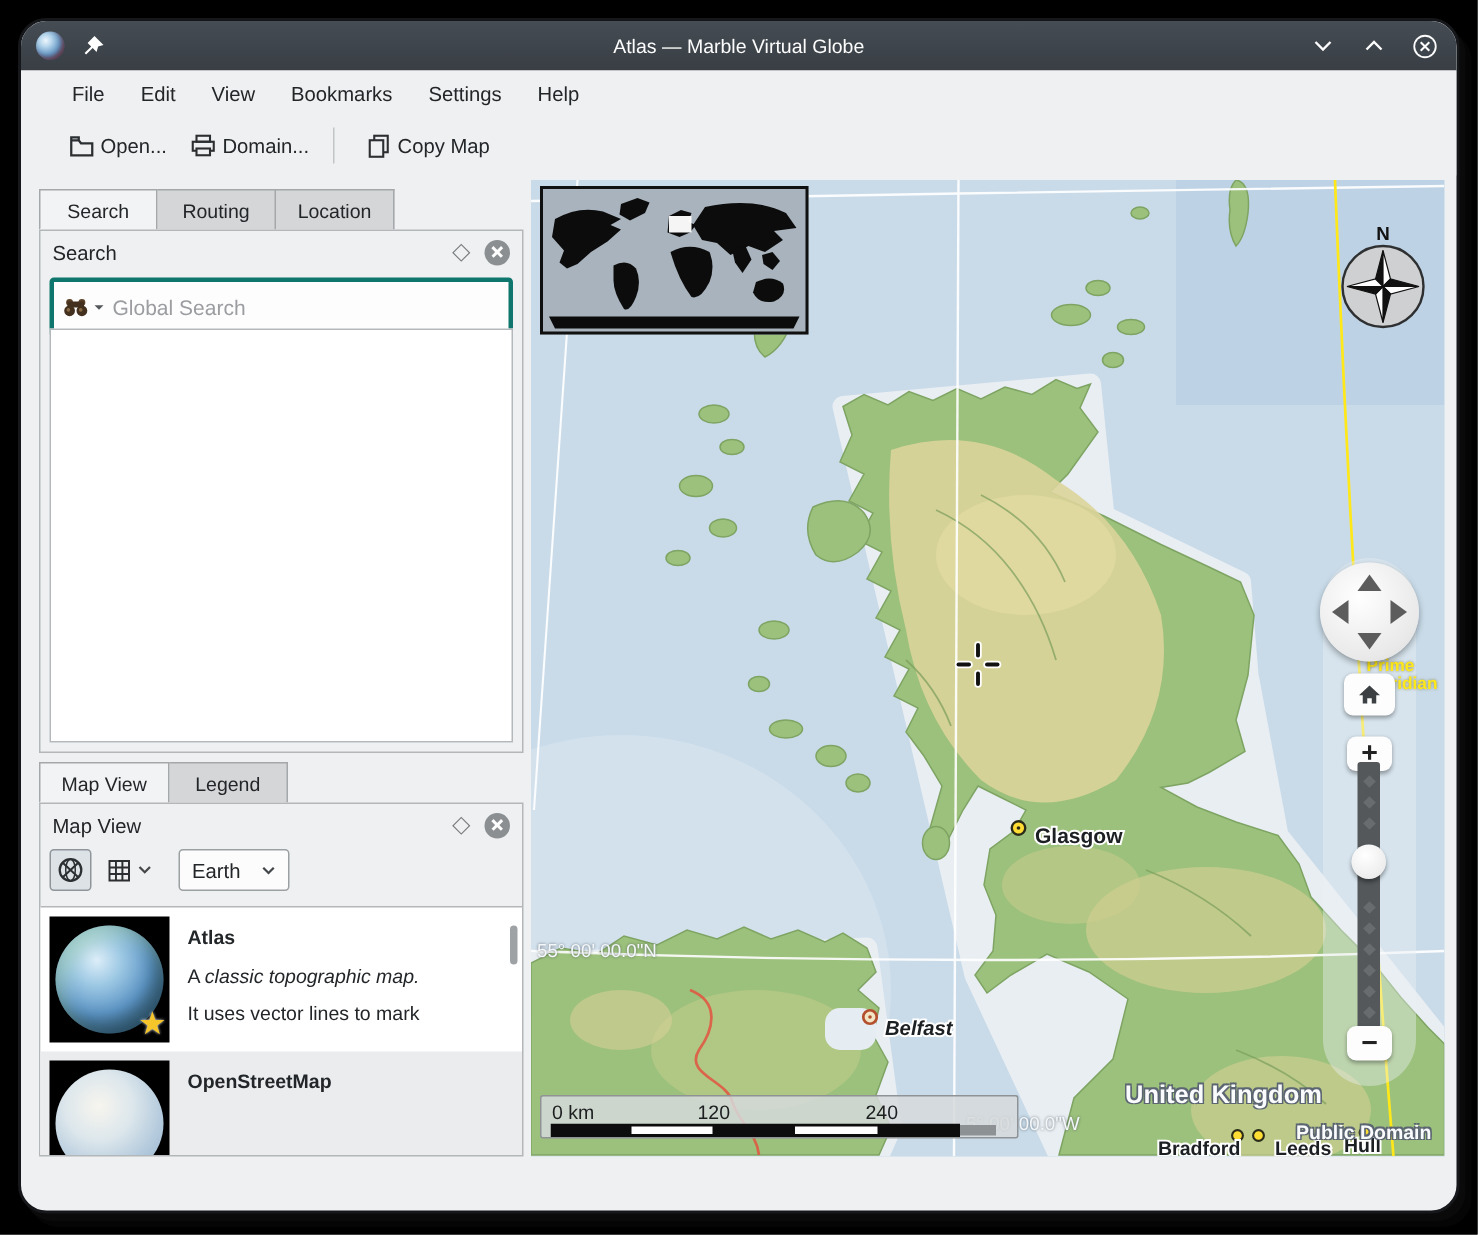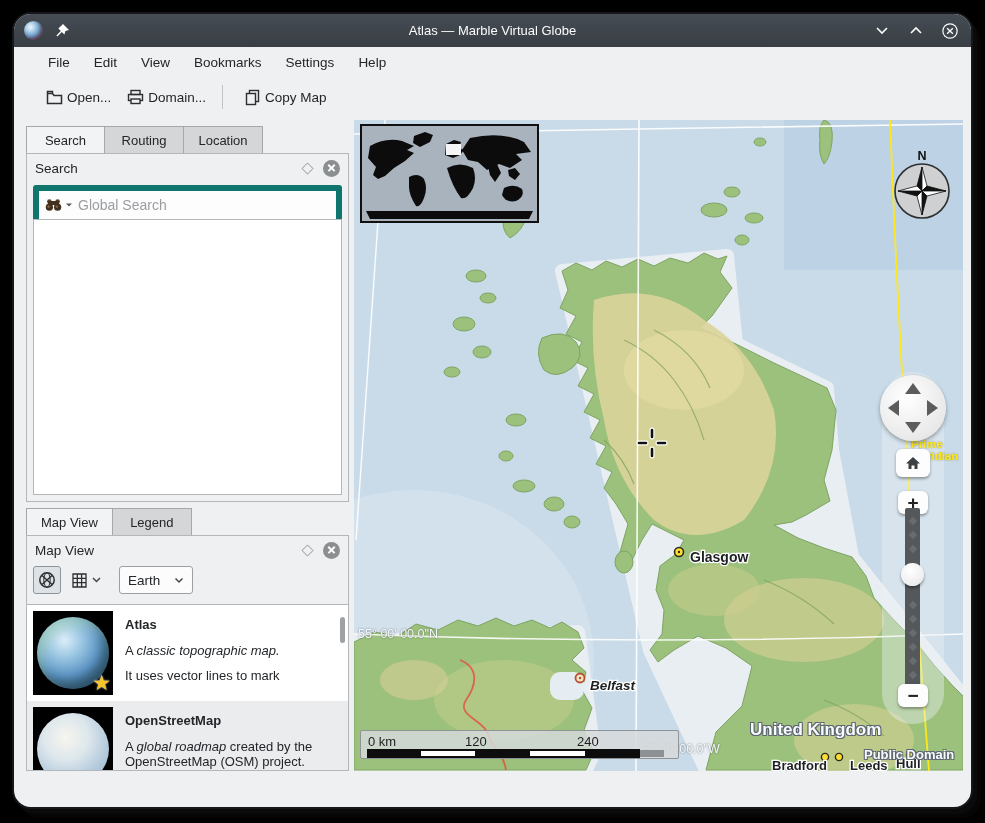--- a/index.html
+++ b/index.html
@@ -39,21 +39,21 @@
   .dock { position:absolute; left:0; width:323px; border:1px solid #b3b7ba; background:#eff0f1; }
   .dock-header { height:28px; display:flex; align-items:center; padding:0 8px; font-size:13.5px; color:#232629; }
   .dock-title { flex:1; }
   .dock-icons { display:flex; align-items:center; gap:10px; }
   .float-diamond { width:11px; height:11px; border:1.6px solid #787c7f; transform:rotate(45deg) scale(.78); }
   .dock-close { width:17px; height:17px; border-radius:50%; background:#8b8f92; position:relative; }
   .dock-close::before, .dock-close::after { content:""; position:absolute; left:4px; right:4px; top:7.6px;
       height:1.8px; background:#fdfdfd; }
   .dock-close::before { transform:rotate(45deg); } .dock-close::after { transform:rotate(-45deg); }
   .search-input-wrap { position:absolute; left:6px; right:6px; top:31px; height:40px; background:#fdfdfe;
-      border:6px solid #0f766e; border-radius:3px; display:flex; align-items:center; padding:0 6px; }
+      border:3px solid #0f766e; border-radius:3px; display:flex; align-items:center; padding:0 6px; }
   .search-input-wrap input { border:none; outline:none; flex:1; font-size:14px; color:#232629;
       font-family:"Liberation Sans", sans-serif; background:transparent; }
   .search-input-wrap input::placeholder { color:#9b9da0; }
   .search-results { position:absolute; left:6px; right:6px; top:65px; bottom:6px; background:#ffffff;
       border:1px solid #b4b8bb; }
   
   .mv-toolbar { position:absolute; left:6px; top:30px; height:34px; display:flex; align-items:flex-start; gap:6px; }
   .mv-globe-btn { width:28px; height:28px; border:1px solid #8f969b; border-radius:3px; background:#dde2e6;
       display:flex; align-items:center; justify-content:center; }
   .mv-grid-btn { height:28px; display:flex; align-items:center; gap:4px; padding:0 4px; border-radius:3px; }
@@ -257,22 +257,20 @@
             <div class="mi-line"><span>A </span><i>classic topographic map.</i></div>
             <div class="mi-line">It uses vector lines to mark</div>
           </div>
         </div>
         <div class="map-item alt">
           <div class="thumb">
             <div class="globe osm"></div>
           </div>
           <div class="mi-text">
             <div class="mi-title">OpenStreetMap</div>
-            <div class="mi-line"><span>A </span><i>global roadmap</i><span> created by the</span>
-              <span>OpenStreetMap (OSM) project.</span></div>
           </div>
         </div>
         <div class="list-scrollbar"></div>
       </div>
     </div>
   </div>
 
   <div class="map">
     <svg class="base" width="609" height="651" viewBox="0 0 609 651">
 

